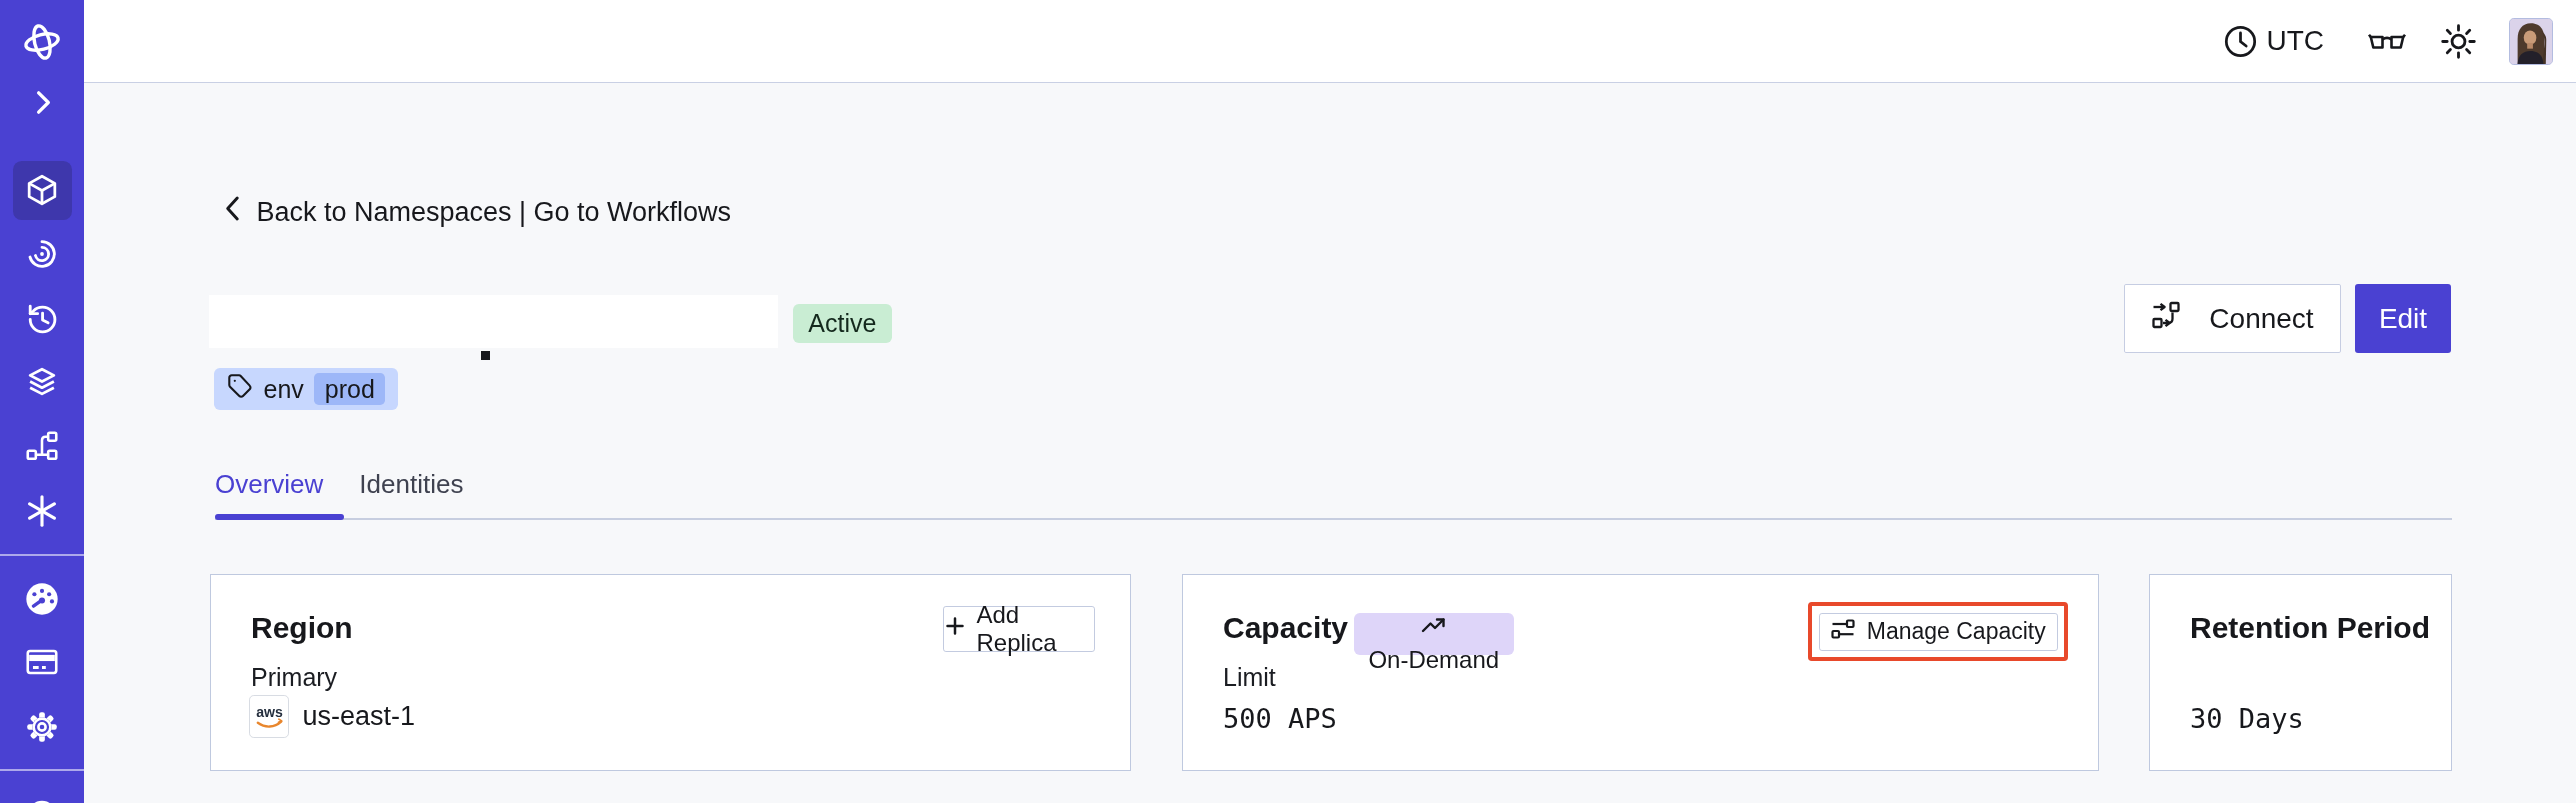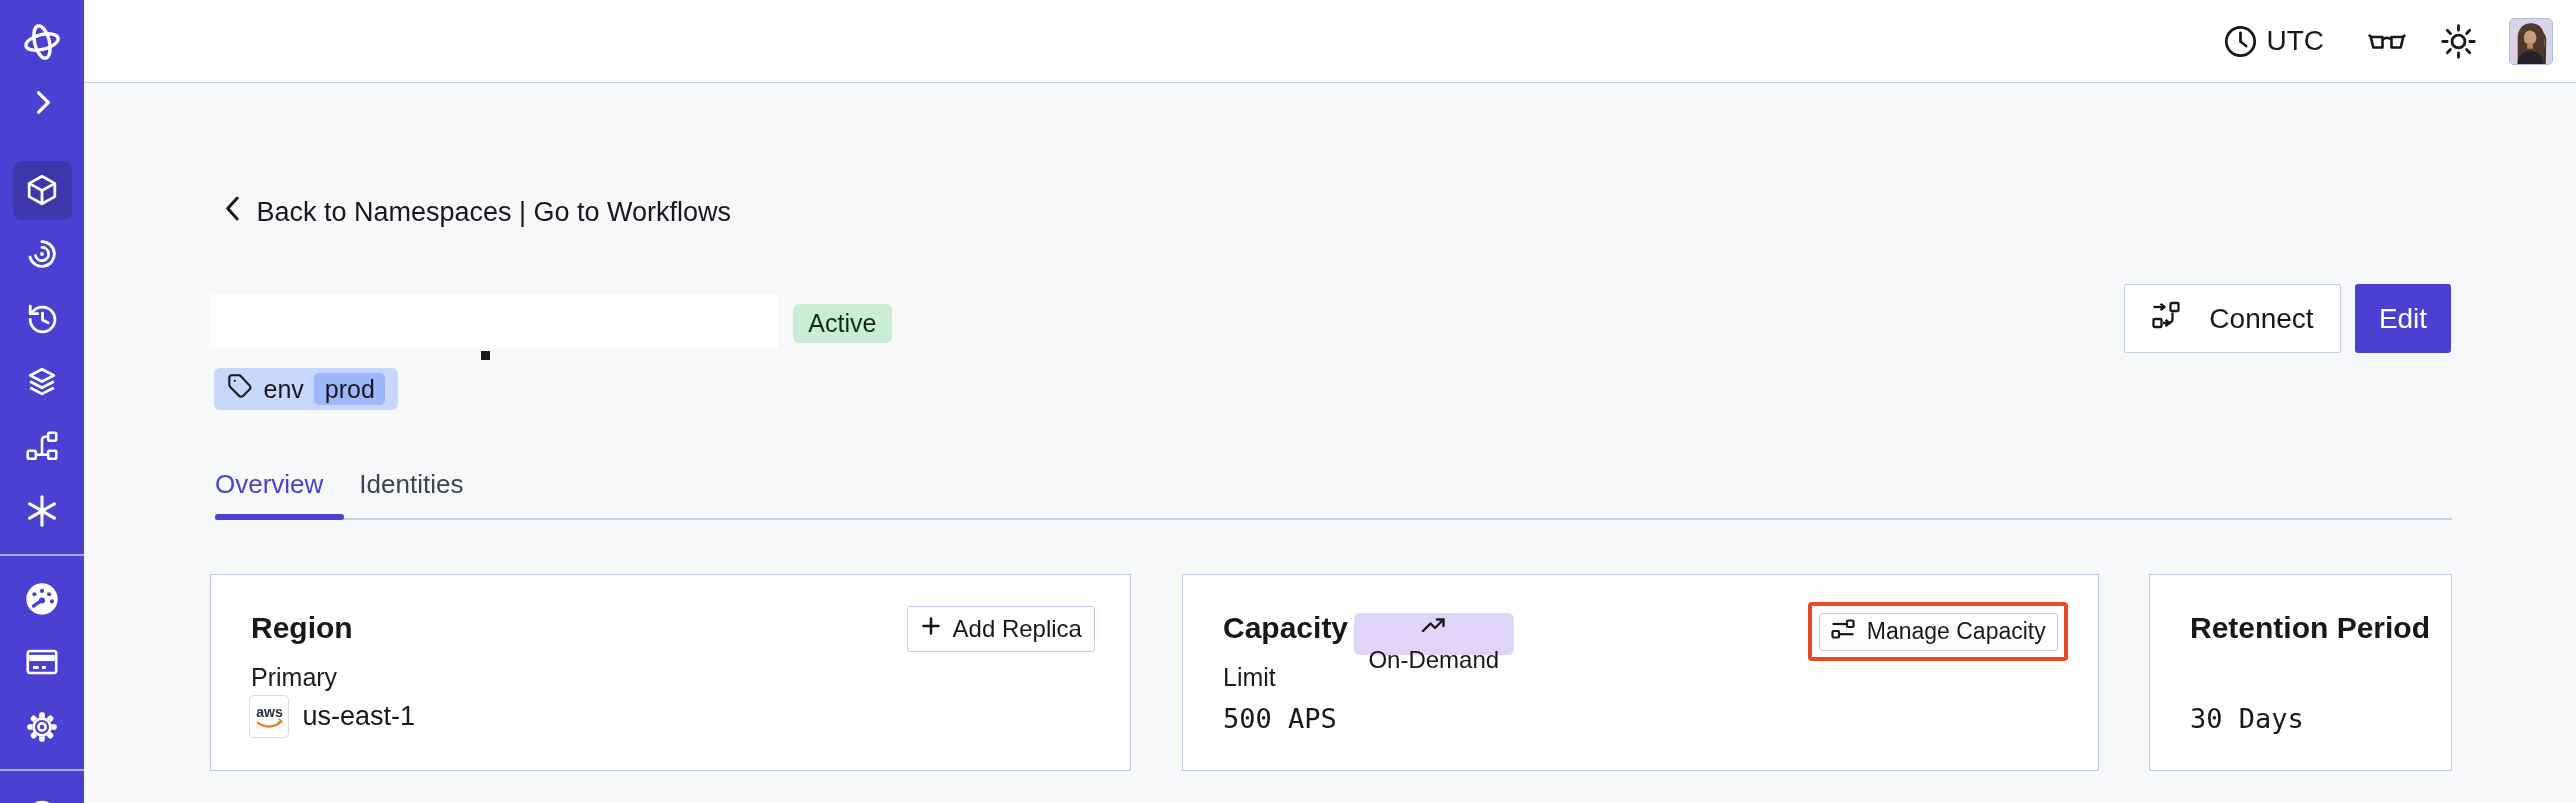--- a/index.html
+++ b/index.html
@@ -52,21 +52,21 @@
   .card-retention{left:2149px;width:303px;padding-left:48px;}
   .card-title{position:absolute;left:40px;top:35px;font-size:30px;font-weight:600;color:#17181C;line-height:36px;}
   .card-label{position:absolute;left:40px;top:88px;font-size:25px;line-height:29px;color:#1B1D22;}
   .card-value-mono{position:absolute;left:40px;top:127px;font-family:"DejaVu Sans Mono",monospace;
     font-size:27px;line-height:33px;color:#17181C;}
   .region-value-row{position:absolute;left:38px;top:119px;height:44px;display:flex;align-items:center;gap:13.4px;font-size:27px;}
   .aws-badge{width:40px;height:43px;border:1.9px solid #D8DCE3;border-radius:4.8px;background:#fff;
     box-sizing:border-box;display:flex;align-items:center;justify-content:center;}
   .small-btn{display:flex;align-items:center;justify-content:center;gap:10.5px;background:#fff;
     border:1.9px solid #C3CBE0;border-radius:2.9px;box-sizing:border-box;font-size:24px;cursor:pointer;color:#17181C;}
-  .add-replica-btn{position:absolute;right:35px;top:31px;width:188px;height:46px;}
+  .add-replica-btn{position:absolute;right:35px;top:31px;width:152px;height:46px;}
   .capacity-badge{position:absolute;left:171px;top:38px;height:42px;background:#DED5F9;border-radius:5.8px;
     display:flex;align-items:center;gap:5px;padding:0 14.4px;font-size:24px;color:#17181C;flex-direction:column;}
   .manage-highlight{position:absolute;left:625px;top:27px;width:260px;height:59px;border:4.8px solid #E8492B;
     border-radius:3.8px;box-sizing:border-box;display:flex;align-items:center;justify-content:center;}
   .manage-btn{width:239px;height:38px;font-size:23px;}
 </style>
 </head>
 <body>
 
 <div class="sidebar">

